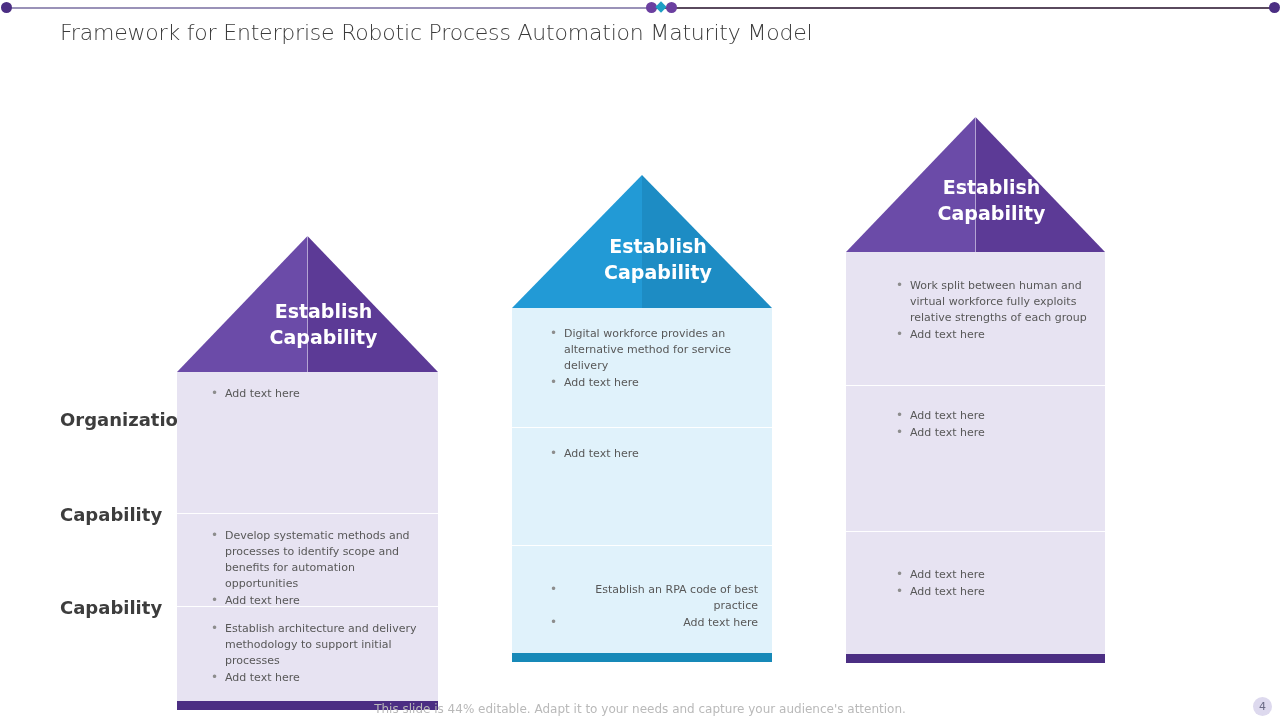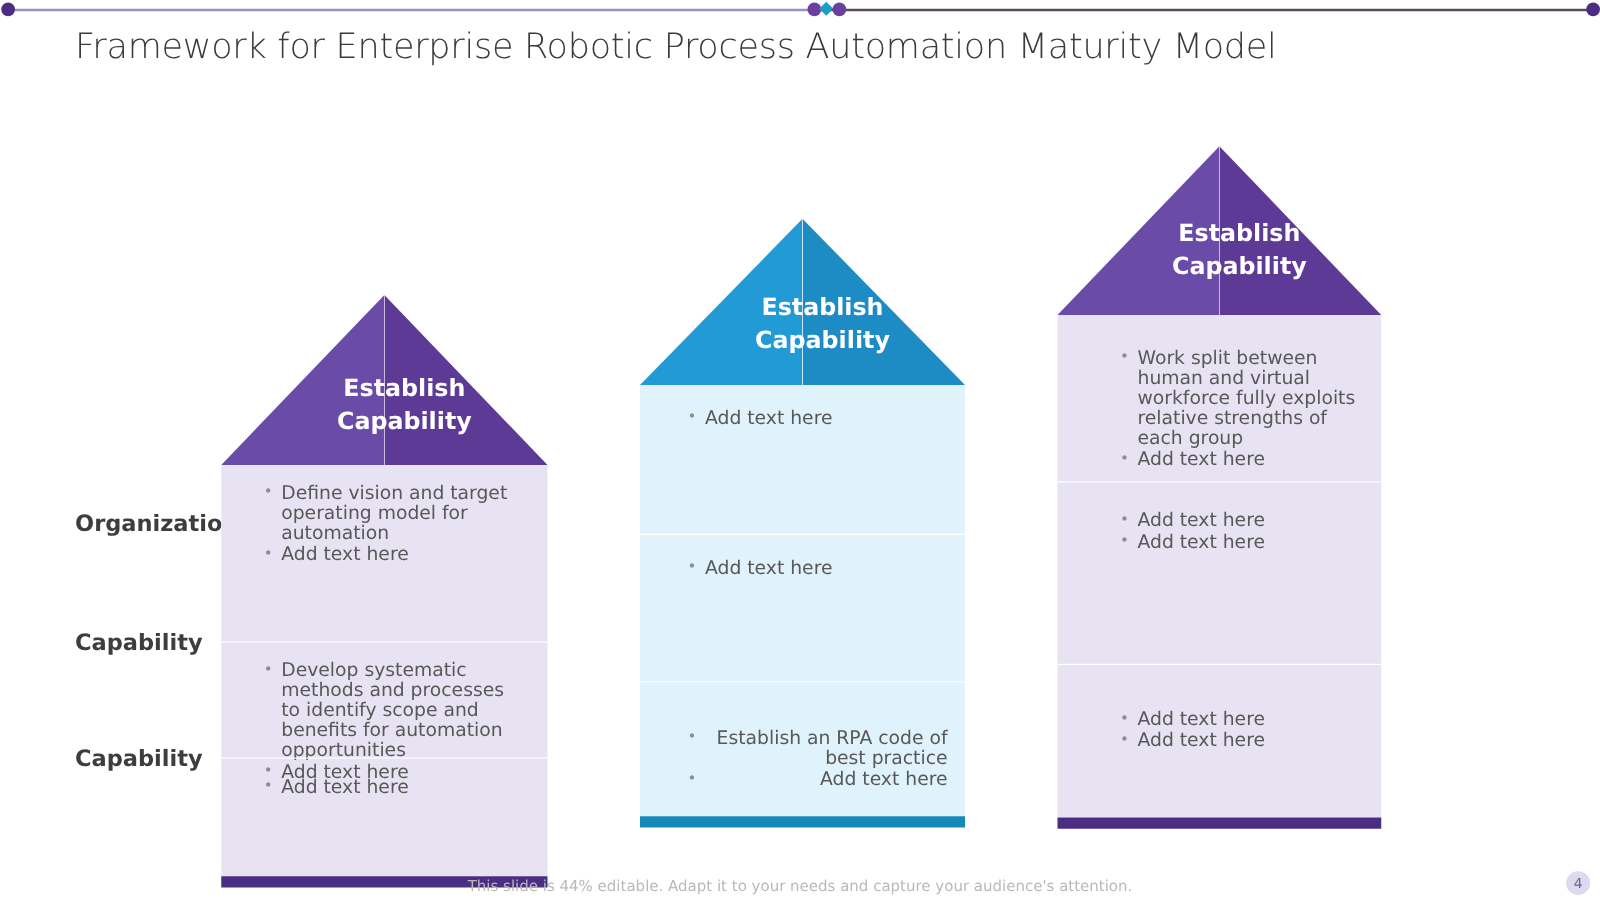--- a/index.html
+++ b/index.html
@@ -49,21 +49,21 @@
     width: 8px; height: 8px;
     background: #1d9fc4;
     transform: rotate(45deg);
   }
 
   
   #page-title {
     position: absolute;
     left: 60px; top: 20px;
     width: 1180px;
-    font-size: 28px;
+    font-size: 22px;
     font-weight: 300;
     letter-spacing: -0.2px;
     color: #3b3b3b;
     font-family: "DejaVu Sans", sans-serif;
     font-stretch: condensed;
     white-space: nowrap;
   }
 
   
   .row-label {
@@ -162,21 +162,21 @@
   #column-1 .bullets { padding: 14px 16px 0 34px; }
   #column-2 .bullets { padding: 18px 14px 0 38px; }
   #column-3 .bullets { padding: 26px 14px 0 50px; }
   #column-2 .col-row.r2 .bullets { padding-top: 18px; }
   #column-2 .col-row.r3 .bullets { padding-top: 36px; }
   #column-3 .col-row.r2 .bullets { padding-top: 22px; }
   #column-3 .col-row.r3 .bullets { padding-top: 35px; }
 
   .bullets li {
     position: relative;
-    font-size: 15px;
+    font-size: 11px;
     line-height: 16px;
     color: #585858;
     font-family: "DejaVu Sans", sans-serif;
     margin-bottom: 1px;
     padding-left: 14px;
   }
   .bullets li::before {
     content: "\2022";
     position: absolute;
     left: 0; top: -1px;
@@ -239,51 +239,52 @@
     <div class="roof-half left"></div>
     <div class="roof-half right"></div>
     <div class="roof-title">
       <div>Establish</div>
       <div>Capability</div>
     </div>
   </div>
   <div class="col-body">
     <div class="col-row r1">
       <ul class="bullets">
-        <li>Define vision and target operating model for automation</li>
         <li>Add text here</li>
       </ul>
     </div>
     <div class="col-row r2">
       <ul class="bullets">
         <li>Develop systematic methods and processes to identify scope and benefits for automation opportunities</li>
         <li>Add text here</li>
       </ul>
     </div>
     <div class="col-row r3">
       <ul class="bullets">
+        <li>Establish architecture and delivery methodology to support initial processes</li>
         <li>Add text here</li>
       </ul>
     </div>
   </div>
   <div class="col-footer-bar"></div>
 </div>
 
 <div class="column" id="column-2">
   <div class="roof">
     <div class="roof-half left"></div>
     <div class="roof-half right"></div>
     <div class="roof-title">
       <div>Establish</div>
       <div>Capability</div>
     </div>
   </div>
   <div class="col-body">
     <div class="col-row r1">
       <ul class="bullets">
+        <li>Digital workforce provides an alternative method for service delivery</li>
         <li>Add text here</li>
       </ul>
     </div>
     <div class="col-row r2">
       <ul class="bullets">
         <li>Add text here</li>
       </ul>
     </div>
     <div class="col-row r3">
       <ul class="bullets">

